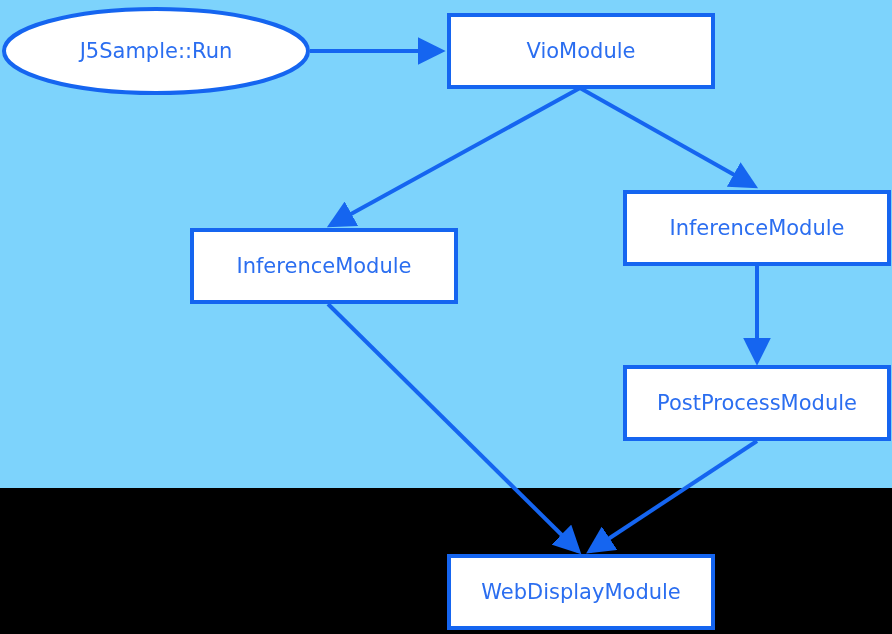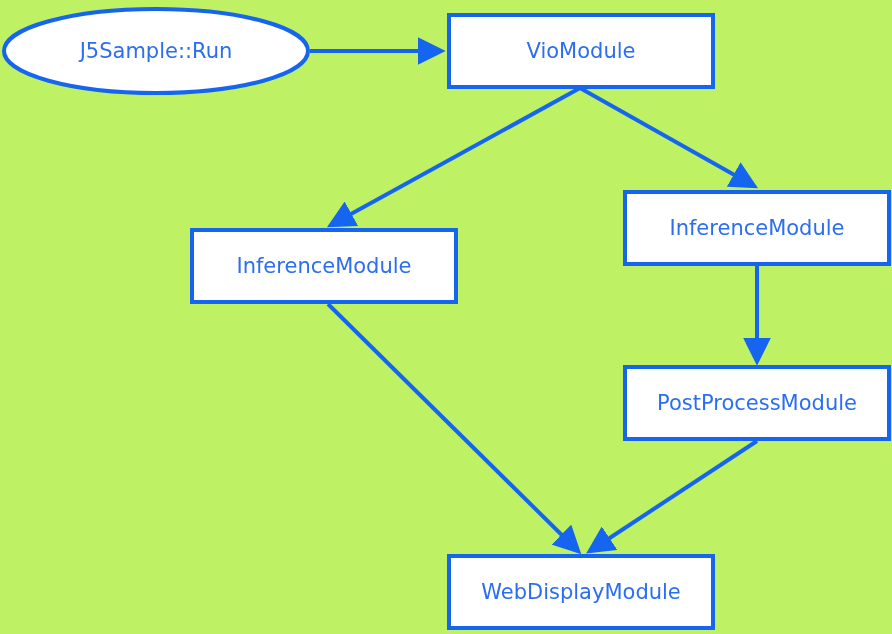--- a/index.html
+++ b/index.html
@@ -10,22 +10,22 @@
   }
   body {
     width: 892px;
     height: 634px;
     overflow: hidden;
     font-family: "DejaVu Sans", sans-serif;
   }
   #graph-canvas {
     position: relative;
     width: 892px;
-    height: 634px;
-    background: #bef264;
+    height: 488px;
+    background: #7dd3fc;
   }
   #graph-svg {
     position: absolute;
     top: 0;
     left: 0;
     width: 892px;
     height: 634px;
     display: block;
   }
   .node-label {

